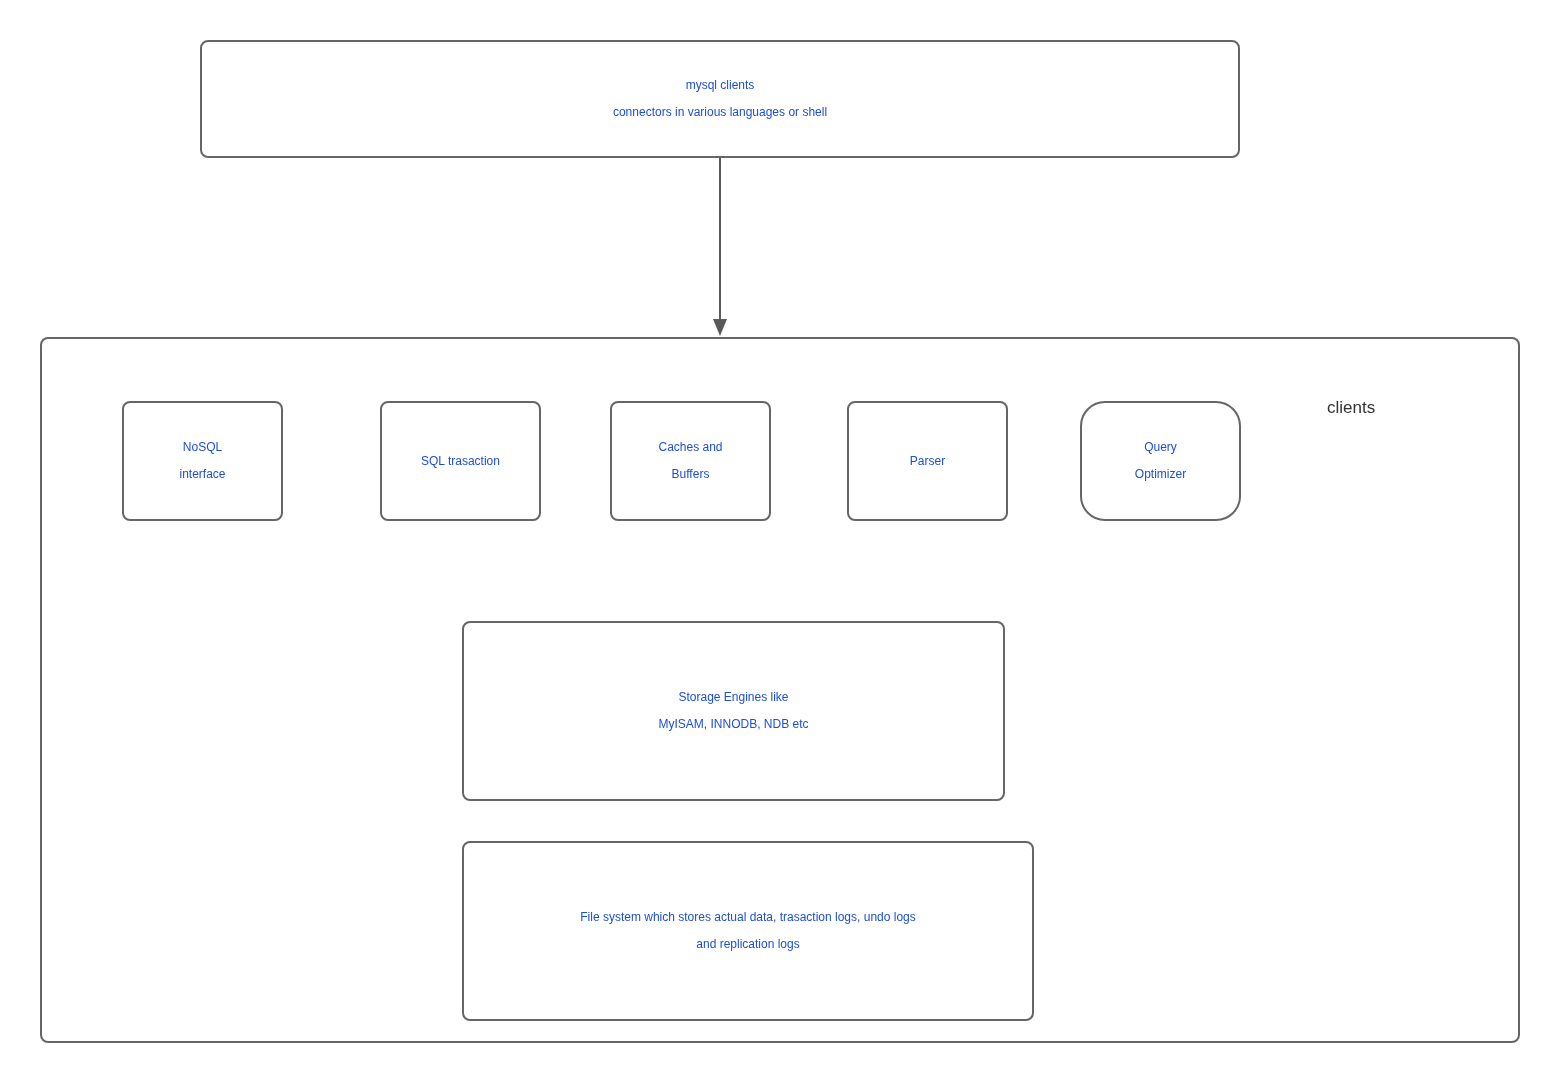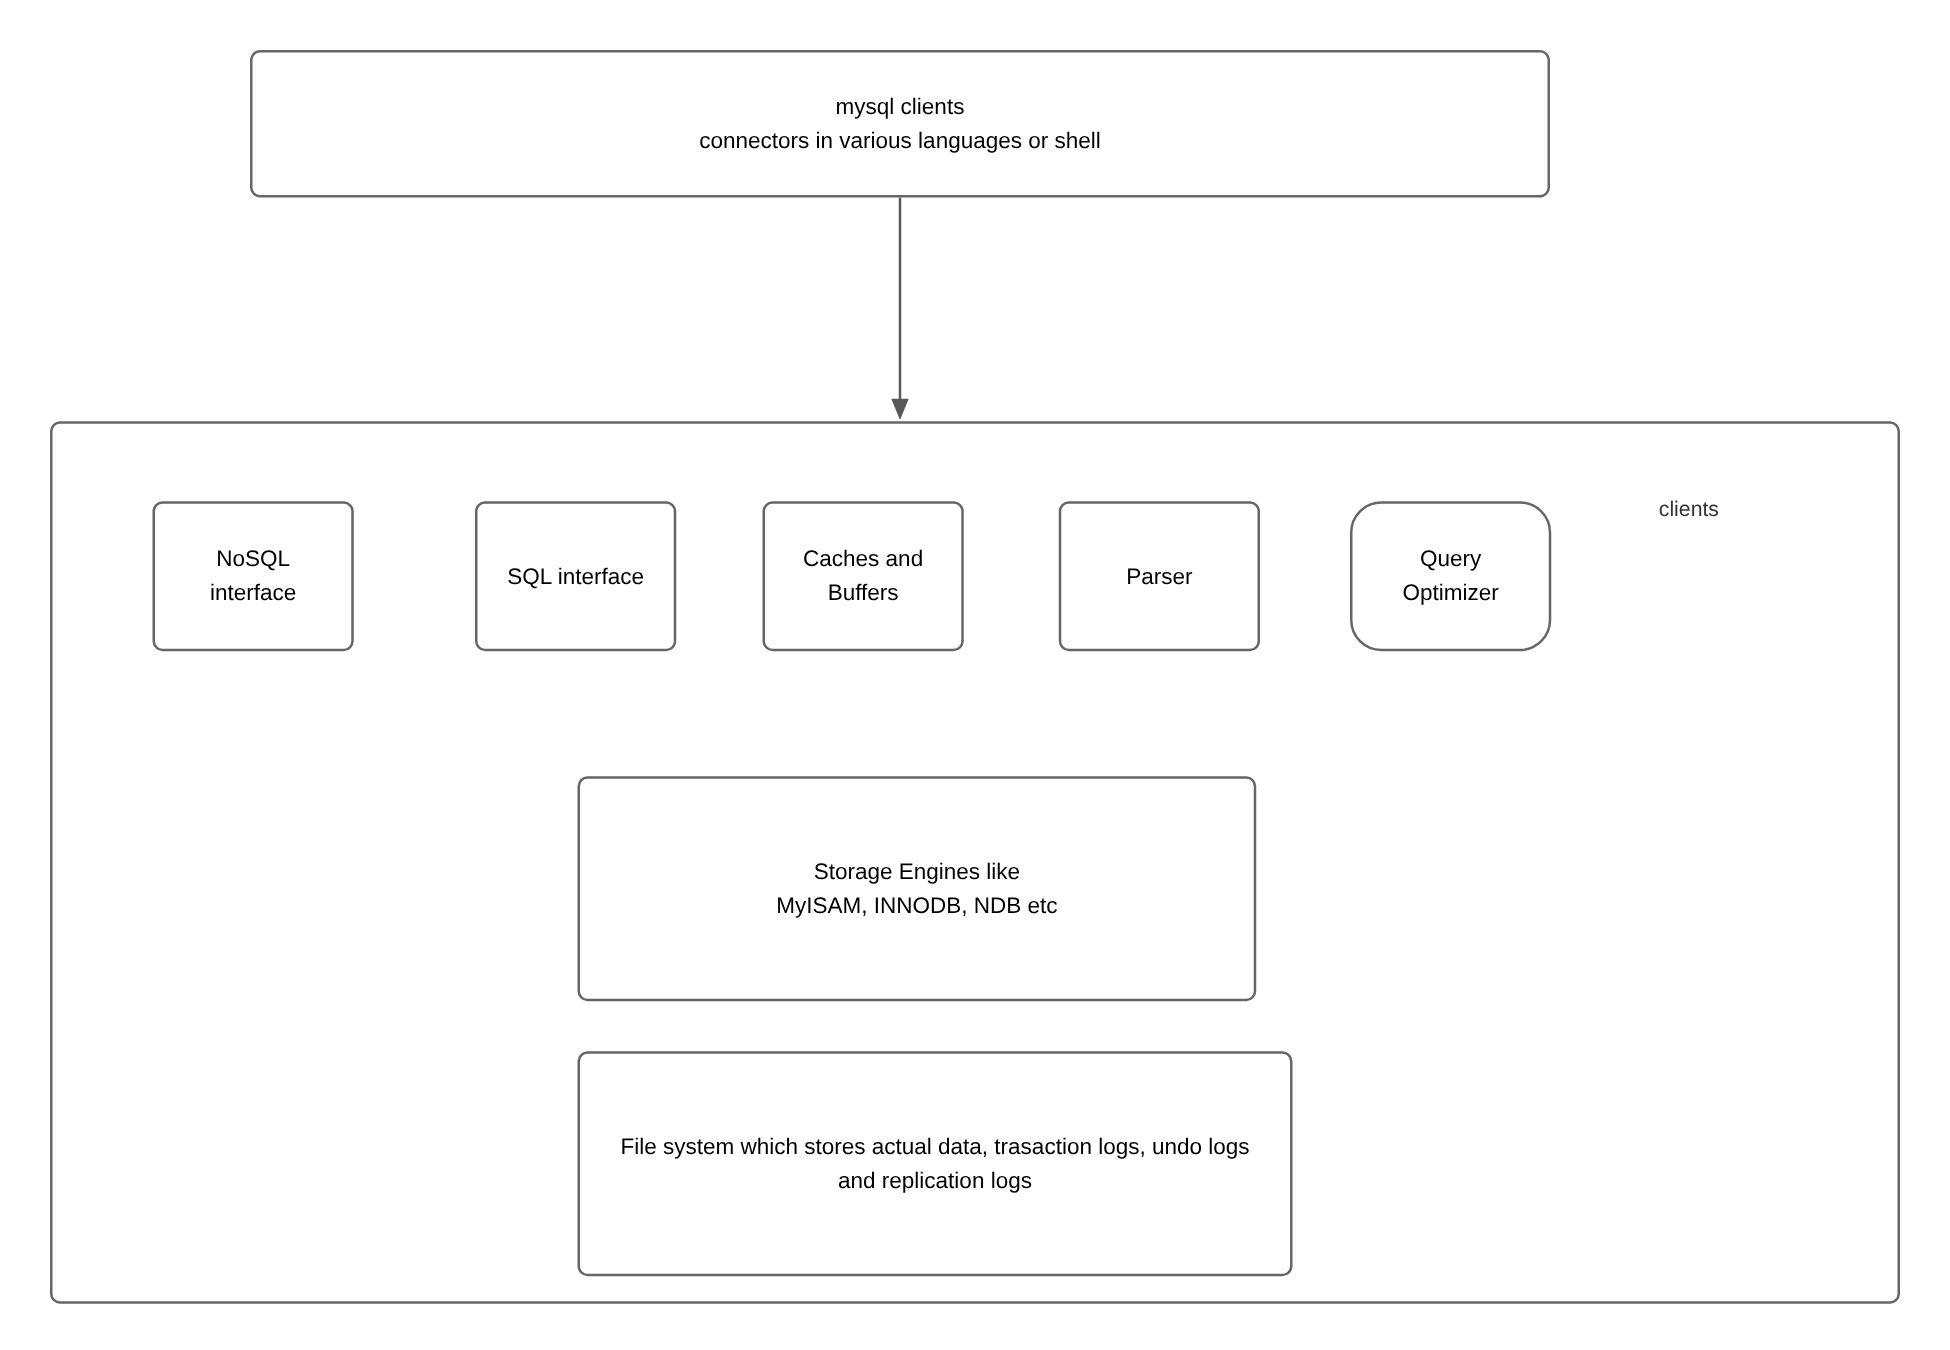--- a/index.html
+++ b/index.html
@@ -18,23 +18,23 @@
     border: 2px solid #666666;
     border-radius: 8px;
     background: #ffffff;
     display: flex;
     align-items: center;
     justify-content: center;
     text-align: center;
   }
   .box-label {
     white-space: pre-line;
-    font-size: 18px;
+    font-size: 12px;
     line-height: 27px;
-    color: #000000;
+    color: #1d4ed8;
   }
   .clients-box { left: 200px; top: 40px; width: 1040px; height: 118px; }
   .arrow-svg { position: absolute; left: 708px; top: 157px; }
   .mysqld-box { left: 40px; top: 337px; width: 1480px; height: 706px; display: block; }
   .mysqld-label {
     position: absolute;
     left: 1285px;
     top: 55px;
     font-size: 17px;
     line-height: 27px;
@@ -68,21 +68,21 @@
   <div class="box mysqld-box">
 
     <div class="mysqld-label">clients</div>
 
     <div class="component-row">
         <div class="box comp">
           <div class="box-label">NoSQL
 interface</div>
         </div>
         <div class="box comp">
-          <div class="box-label">SQL interface</div>
+          <div class="box-label">SQL trasaction</div>
         </div>
         <div class="box comp">
           <div class="box-label">Caches and
 Buffers</div>
         </div>
         <div class="box comp">
           <div class="box-label">Parser</div>
         </div>
         <div class="box comp">
           <div class="box-label">Query

